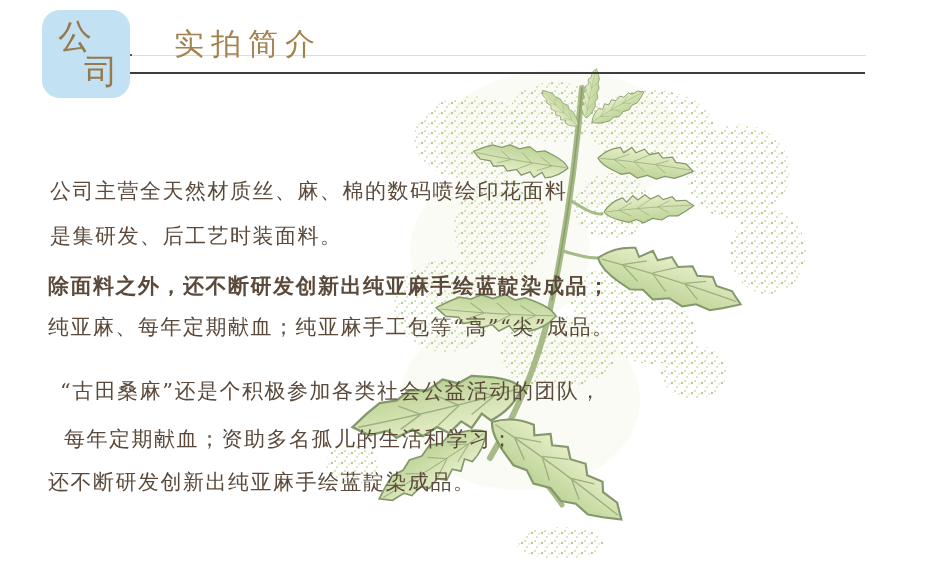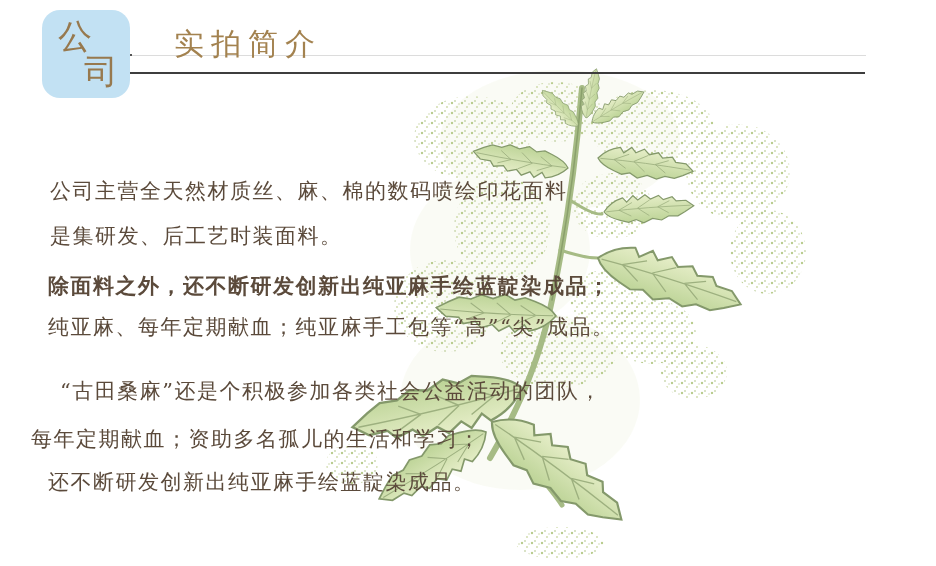--- a/index.html
+++ b/index.html
@@ -39,21 +39,21 @@
   .lead{
     font-size:29px;letter-spacing:2px;color:var(--text-lead);
     font-weight:600;vertical-align:-2px;margin-right:6px;
   }
   .l-p1{left:33px;top:112px;}
   .l-p2a{left:50px;top:177px;}
   .l-p2b{left:50px;top:222px;}
   .l-p3a{left:48px;top:272px;font-weight:bold;}
   .l-p3b{left:48px;top:313px;}
   .l-p4a{left:33px;top:377px;margin-left:27px;}
-  .l-p4b{left:31px;top:425px;text-align:right;}
+  .l-p4b{left:64px;top:425px;text-align:right;}
   .l-p4c{left:48px;top:468px;}
 </style>
 </head>
 <body>
 
 <div class="stage">
 
   <svg class="plant-svg" width="936" height="566" viewBox="0 0 936 566" aria-hidden="true">
     <defs>
       <linearGradient id="lg" x1="0" y1="0" x2="0" y2="1">

